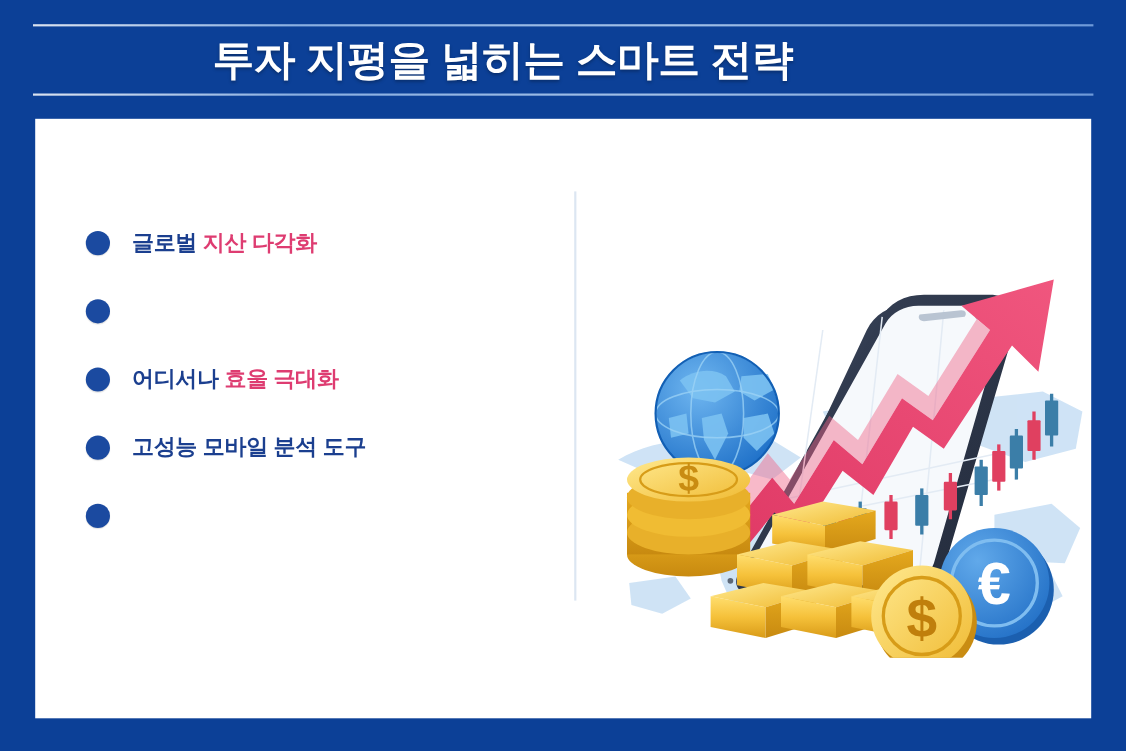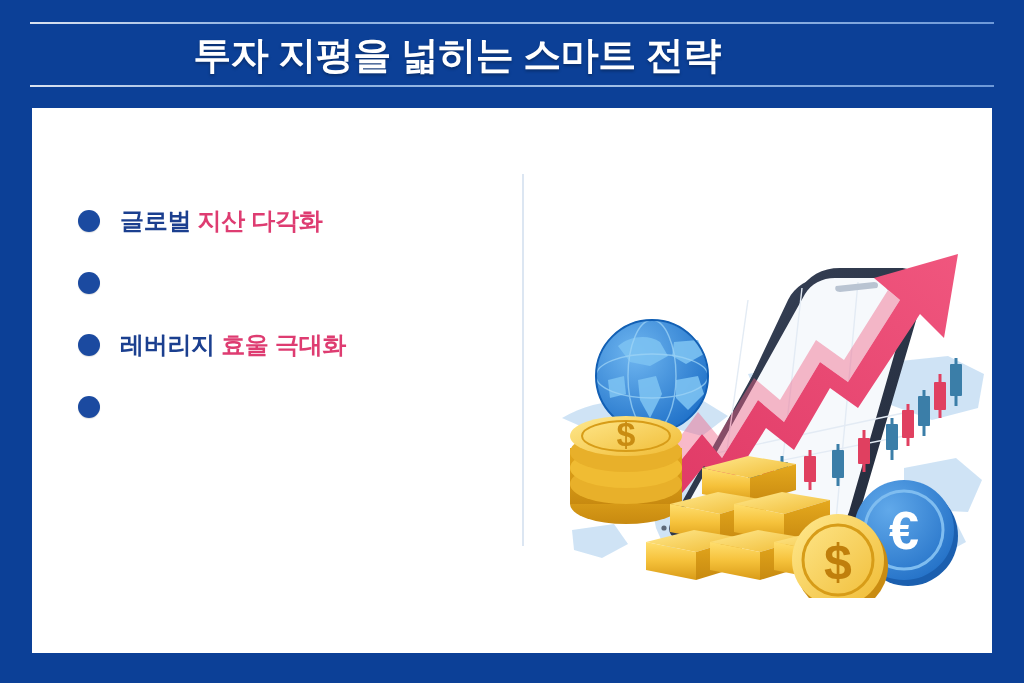--- a/index.html
+++ b/index.html
@@ -39,21 +39,21 @@
 
   
   .bullets{position:absolute;left:46px;top:82px;width:420px;}
   .b-row{display:flex;align-items:center;height:62px;}
   .dot{
     width:22px;height:22px;border-radius:50%;
     background:#1B4AA0;flex:0 0 22px;margin-right:20px;
     box-shadow:0 1px 1px rgba(0,0,0,.12);
   }
   .b-text{
-    font-size:24px;font-weight:bold;color:#1B3F8F;
+    font-size:20px;font-weight:bold;color:#1B3F8F;
     letter-spacing:-0.3px;white-space:nowrap;line-height:30px;
   }
   .hi{color:#DE3C71;}
 
   
   .art{position:absolute;left:520px;top:60px;width:440px;height:430px;}
   .art svg{display:block;width:440px;height:430px;}
 </style>
 </head>
 <body>
@@ -76,23 +76,27 @@
         <span class="dot"></span>
         <span class="b-text"><span>글로벌 </span><span class="hi">지산 다각화</span></span>
       </div>
 
       <div class="b-row">
         <span class="dot"></span>
       </div>
 
       <div class="b-row">
         <span class="dot"></span>
-        <span class="b-text"><span>레버리지 </span><span class="hi">효울 극대화</span></span>
-      </div>
-
+        <span class="b-text"><span>어디서나 </span><span class="hi">효울 극대화</span></span>
+      </div>
+
+      <div class="b-row">
+        <span class="dot"></span>
+        <span class="b-text">고성능 모바일 분석 도구</span>
+      </div>
 
       <div class="b-row">
         <span class="dot"></span>
       </div>
 
     </div>
 
     <div class="art">
       <svg viewBox="0 0 440 430" xmlns="http://www.w3.org/2000/svg">
         <defs>

